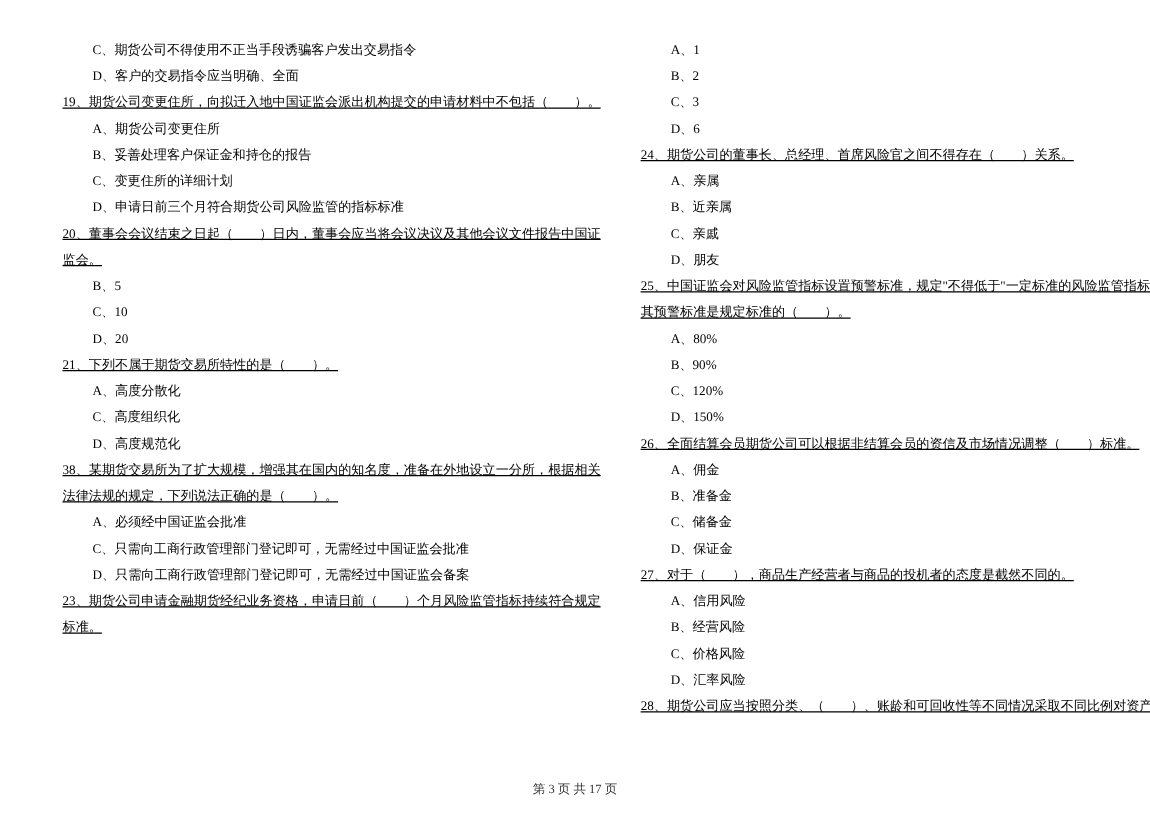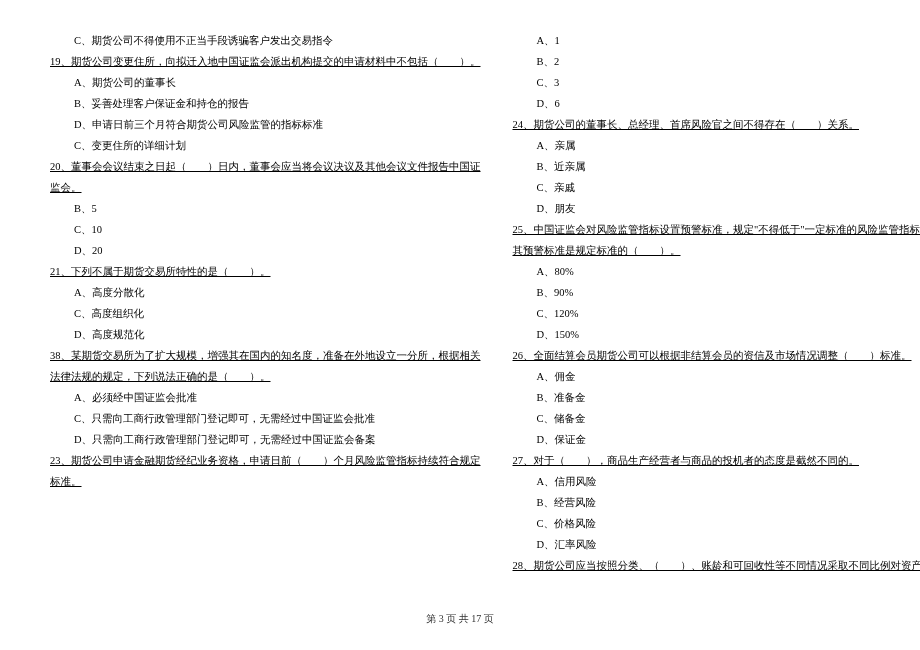--- a/index.html
+++ b/index.html
@@ -32,39 +32,40 @@
     }
     .indent-1 {
       padding-left: 24px;
     }
     .question {
       padding-left: 0px;
       text-decoration: underline;
     }
     .footer {
       position: absolute;
-      bottom: 24px;
+      bottom: 12px;
       left: 0;
       right: 0;
       text-align: center;
       font-size: 10px;
       color: #333;
     }
   </style>
 </head>
 <body>
 
 <div class="page-container">
   <div class="column" id="left-col">
       <div class="line indent-1">C、期货公司不得使用不正当手段诱骗客户发出交易指令</div>
+      <div class="line indent-1">D、客户的交易指令应当明确、全面</div>
       <div class="line question">19、期货公司变更住所，向拟迁入地中国证监会派出机构提交的申请材料中不包括（　　）。</div>
-      <div class="line indent-1">A、期货公司的董事长</div>
+      <div class="line indent-1">A、期货公司变更住所</div>
       <div class="line indent-1">B、妥善处理客户保证金和持仓的报告</div>
+      <div class="line indent-1">C、变更住所的详细计划</div>
       <div class="line indent-1">D、申请日前三个月符合期货公司风险监管的指标标准</div>
-      <div class="line indent-1">C、变更住所的详细计划</div>
       <div class="line question">20、董事会会议结束之日起（　　）日内，董事会应当将会议决议及其他会议文件报告中国证</div>
       <div class="line question">监会。</div>
       <div class="line indent-1">B、5</div>
       <div class="line indent-1">C、10</div>
       <div class="line indent-1">D、20</div>
       <div class="line question">21、下列不属于期货交易所特性的是（　　）。</div>
       <div class="line indent-1">A、高度分散化</div>
       <div class="line indent-1">C、高度组织化</div>
       <div class="line indent-1">D、高度规范化</div>
       <div class="line question">38、某期货交易所为了扩大规模，增强其在国内的知名度，准备在外地设立一分所，根据相关</div>

